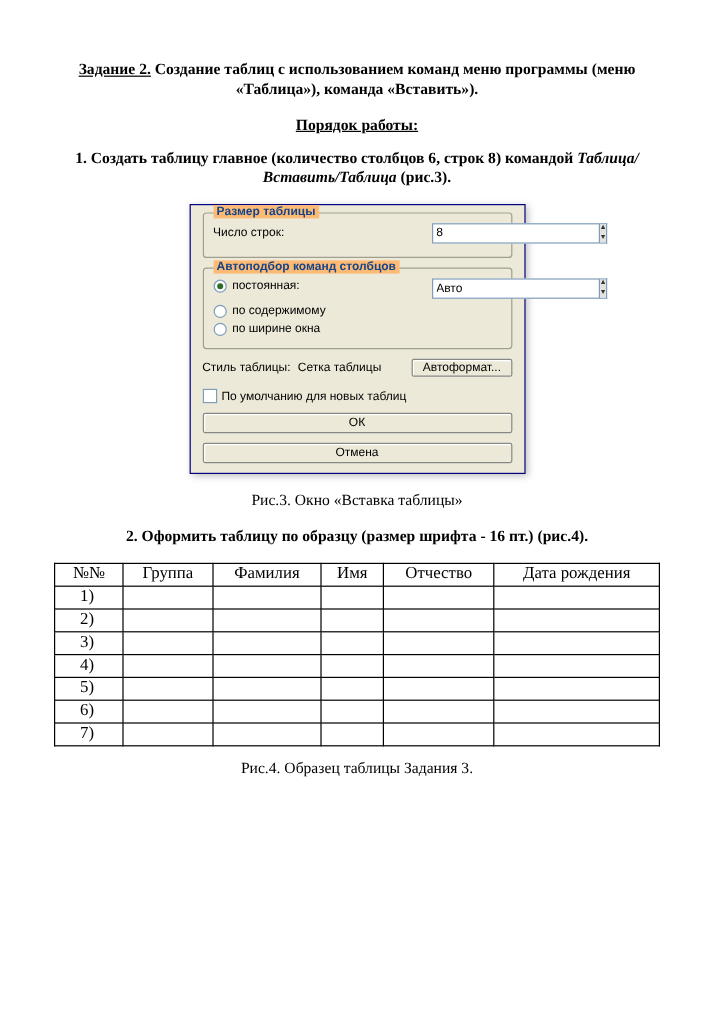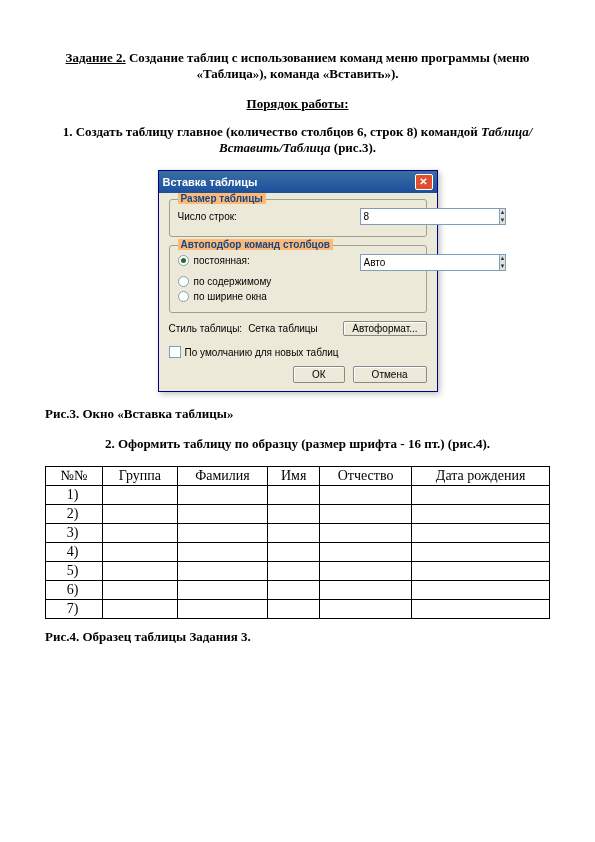--- a/index.html
+++ b/index.html
@@ -156,23 +156,24 @@
   }
   .checkbox {
     width: 12px; height: 12px;
     border: 1px solid #7f9db9;
     background: #fff;
   }
   .dialog-actions {
     display: flex;
     justify-content: flex-end;
     gap: 8px;
+    flex-direction: column;
   }
   .dialog-actions .btn { padding: 2px 18px; }
-  .caption { font-weight: bold; margin: 10px 0 14px; }
+  .caption { font-weight: normal; text-align: center; margin: 10px 0 14px; }
   
   table.sample {
     border-collapse: collapse;
     width: 100%;
     font-family: "Times New Roman", serif;
     font-size: 14px;
   }
   table.sample th, table.sample td {
     border: 1px solid #000;
     padding: 1px 6px;
@@ -192,24 +193,20 @@
 </div>
 
 <div class="section-heading center">Порядок работы:</div>
 
 <div class="step center">
   <span>1. Создать таблицу главное (количество столбцов 6, строк 8) командой </span><span class="italic">Таблица/ Вставить/Таблица</span><span> (рис.3).</span>
 </div>
 
 <div class="dialog-wrap">
   <div class="dialog">
-    <div class="titlebar">
-      <span>Вставка таблицы</span>
-      <div class="close-btn">✕</div>
-    </div>
     <div class="dialog-body">
 
       <div class="groupbox">
         <div class="legend">Размер таблицы</div>
         <div class="form-row">
           <label>Число строк:</label>
           <div class="spin">
             <input class="spin-input" value="8" style="">
             <div class="spin-btns">
                 <div>▲</div>

